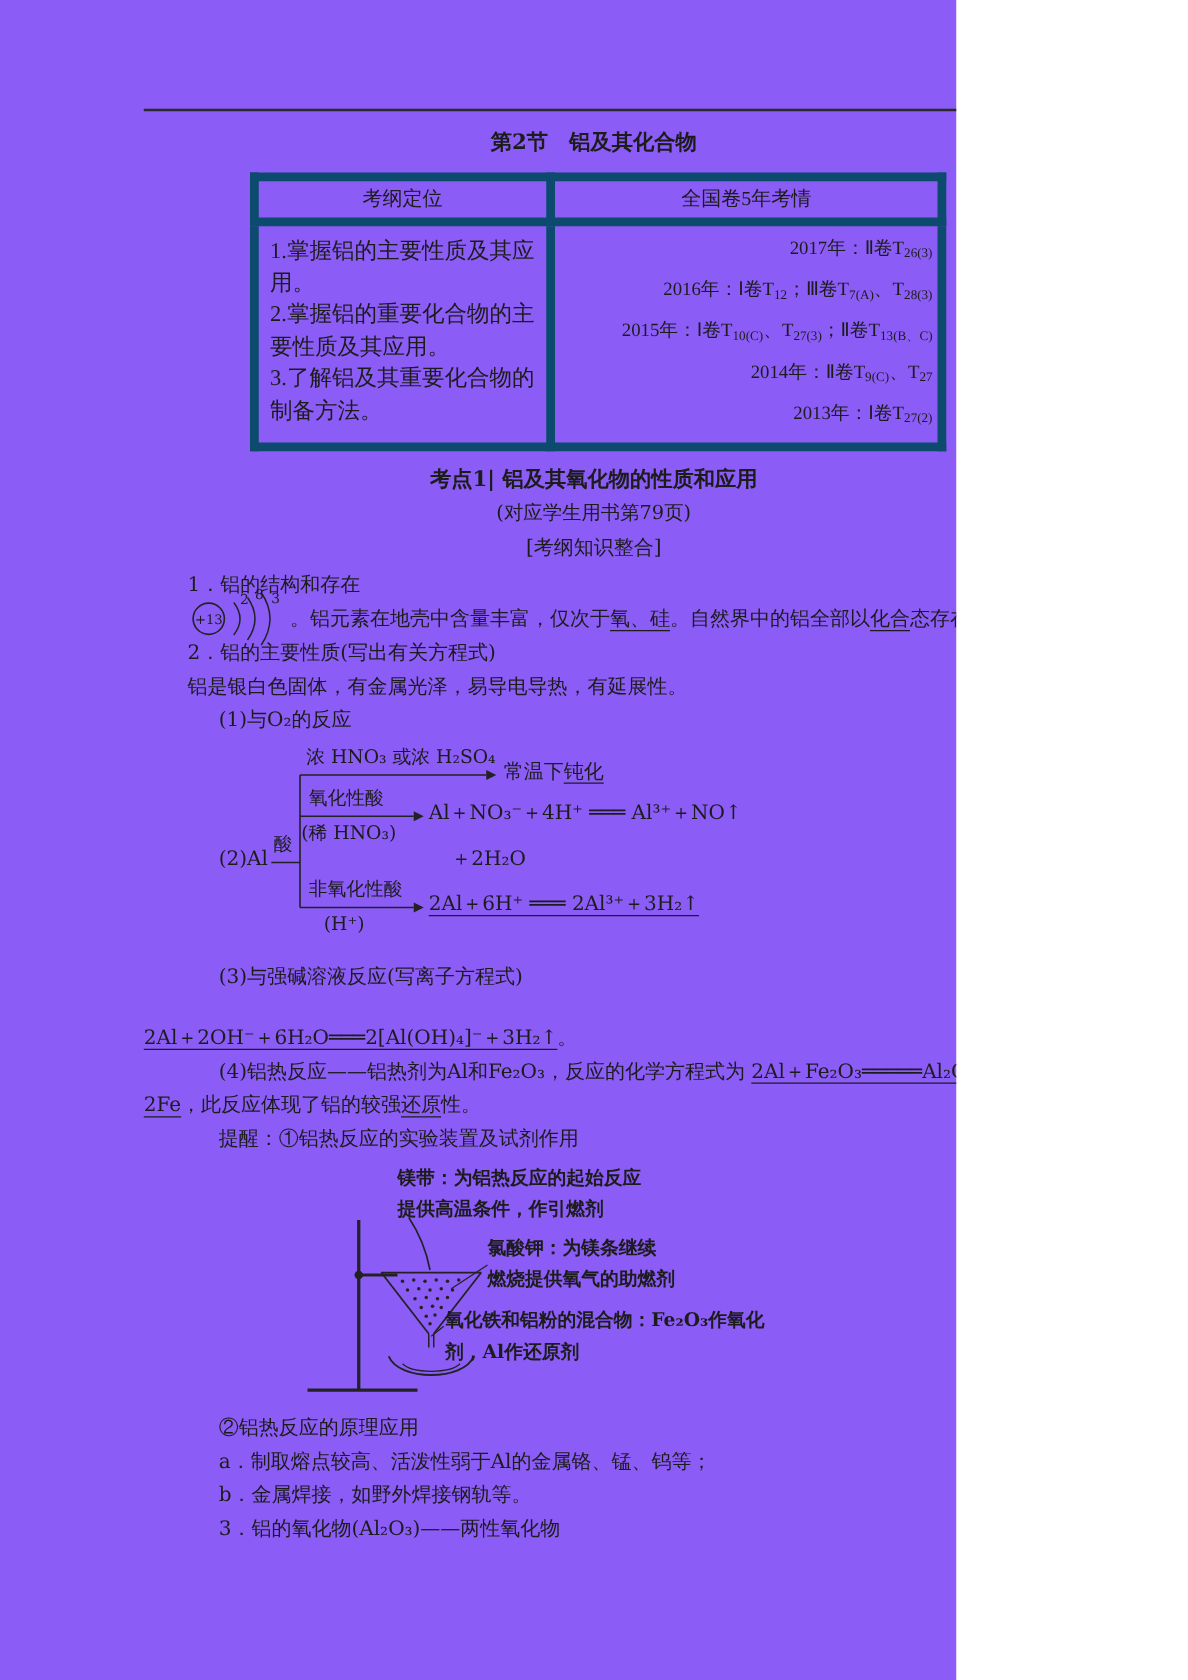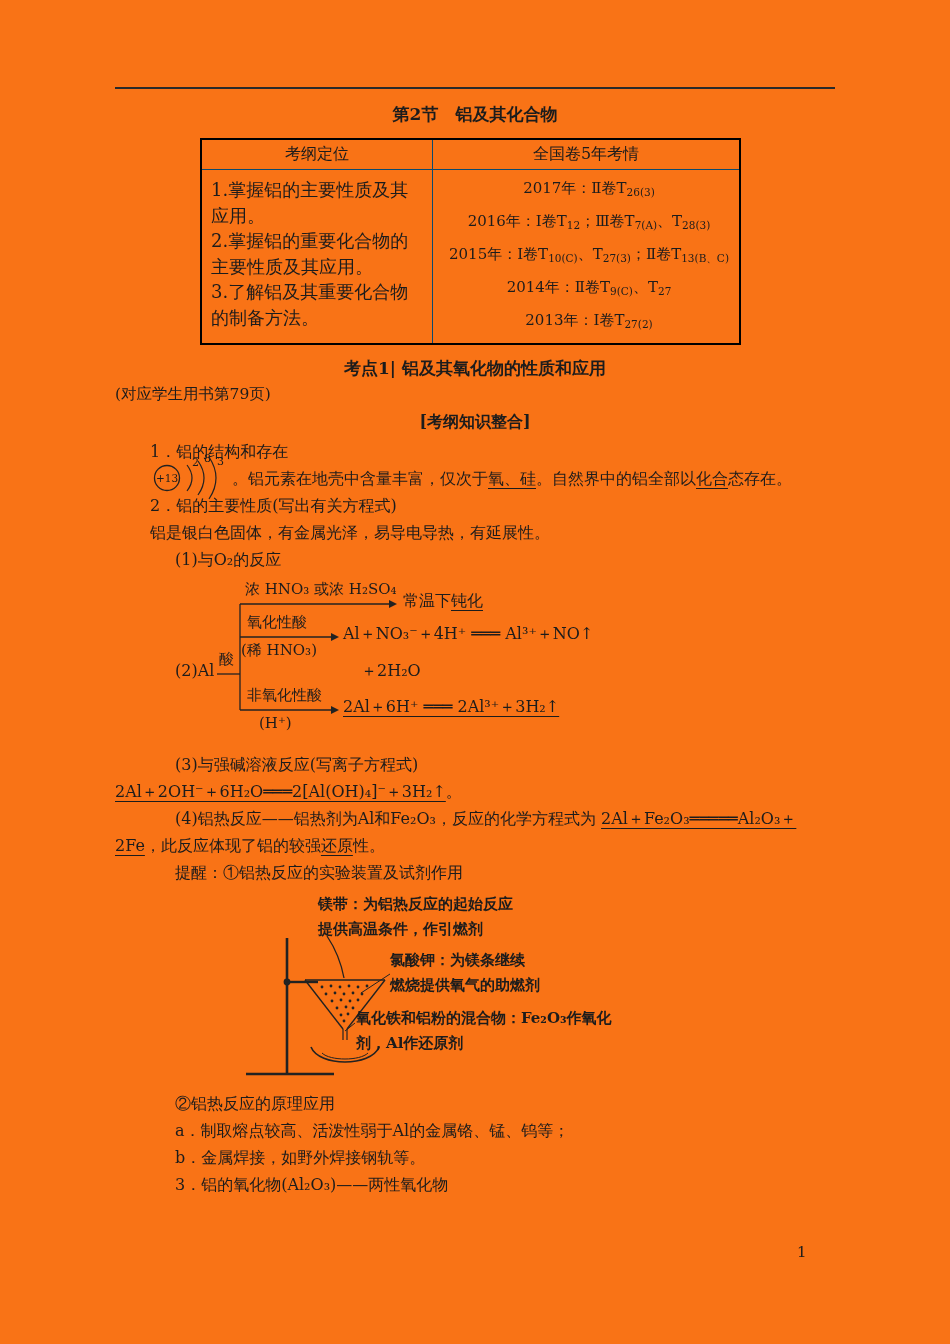--- a/index.html
+++ b/index.html
@@ -1,34 +1,34 @@
 <!DOCTYPE html>
 <html><head>
 <meta charset="utf-8">
 <style>
   html,body{margin:0;padding:0;background:#ffffff;}
-  .page{position:relative;width:950px;height:1344px;background:#f97316;overflow:hidden;
+  .page{position:relative;width:765px;height:1344px;background:#8b5cf6;overflow:hidden;
         font-family:"DejaVu Serif","Liberation Serif",serif;color:#1c1c1c;font-size:16px;}
   .content{position:absolute;left:115px;top:0;width:720px;}
   .toprule{margin-top:87px;border-top:2px solid #2a2a2a;height:0;}
   .title{text-align:center;font-weight:bold;font-size:17px;margin-top:13px;line-height:24px;}
   table.examtbl{border-collapse:collapse;border:2px solid #000;margin:12px 0 0 85px;}
-  table.examtbl th,table.examtbl td{border:1px solid #0c4a6e;}
+  table.examtbl th,table.examtbl td{border:7px solid #0c4a6e;font-family:Liberation Serif, serif;}
   table.examtbl th{height:27px;font-weight:normal;font-size:16px;text-align:center;}
   td.syll{width:212px;padding:7px 9px 5px;font-size:18px;line-height:25.5px;vertical-align:top;text-align:left;}
   td.syll div{margin:0;}
-  td.hist{width:292px;padding:4px 4px 4px 10px;font-size:15px;line-height:29px;vertical-align:middle;text-align:center;}
+  td.hist{width:292px;padding:4px 4px 4px 10px;font-size:15px;line-height:29px;vertical-align:middle;text-align:right;}
   td.hist div{white-space:nowrap;}
   .kaodian{text-align:center;font-weight:bold;font-size:17px;margin-top:10px;line-height:26px;}
-  .bookref{font-size:15.5px;margin-top:1px;line-height:25px;}
-  .integrate{text-align:center;font-weight:bold;font-size:16px;margin-top:2px;line-height:25px;}
+  .bookref{text-align:center;font-size:15.5px;margin-top:1px;line-height:25px;}
+  .integrate{text-align:center;font-weight:normal;font-size:16px;margin-top:2px;line-height:25px;}
   p{margin:0;line-height:27px;}
   .ind1{text-indent:35px;}
   .ind2{text-indent:60px;}
-  .noind{text-indent:0;}
+  .noind{text-indent:0;margin-top:22px;}
   .u{text-decoration:underline;text-underline-offset:3.5px;}
   .sub{font-size:10.5px;vertical-align:-0.28em;}
   .atomsvg{vertical-align:middle;margin:-14px 1px -10px;}
   .branch{position:relative;height:172px;margin:4px 0 2px 60px;}
   .branch .t{position:absolute;white-space:nowrap;line-height:20px;}
   .branch .sm{font-size:15px;}
   .appa{position:relative;height:200px;margin:4px 0 0 125px;width:560px;}
   .appsvg{position:absolute;left:0;top:0;}
   .lbl{position:absolute;font-weight:700;font-size:15px;line-height:25px;white-space:nowrap;}
   .pageno{position:absolute;left:797px;top:1243px;font-size:15px;}

